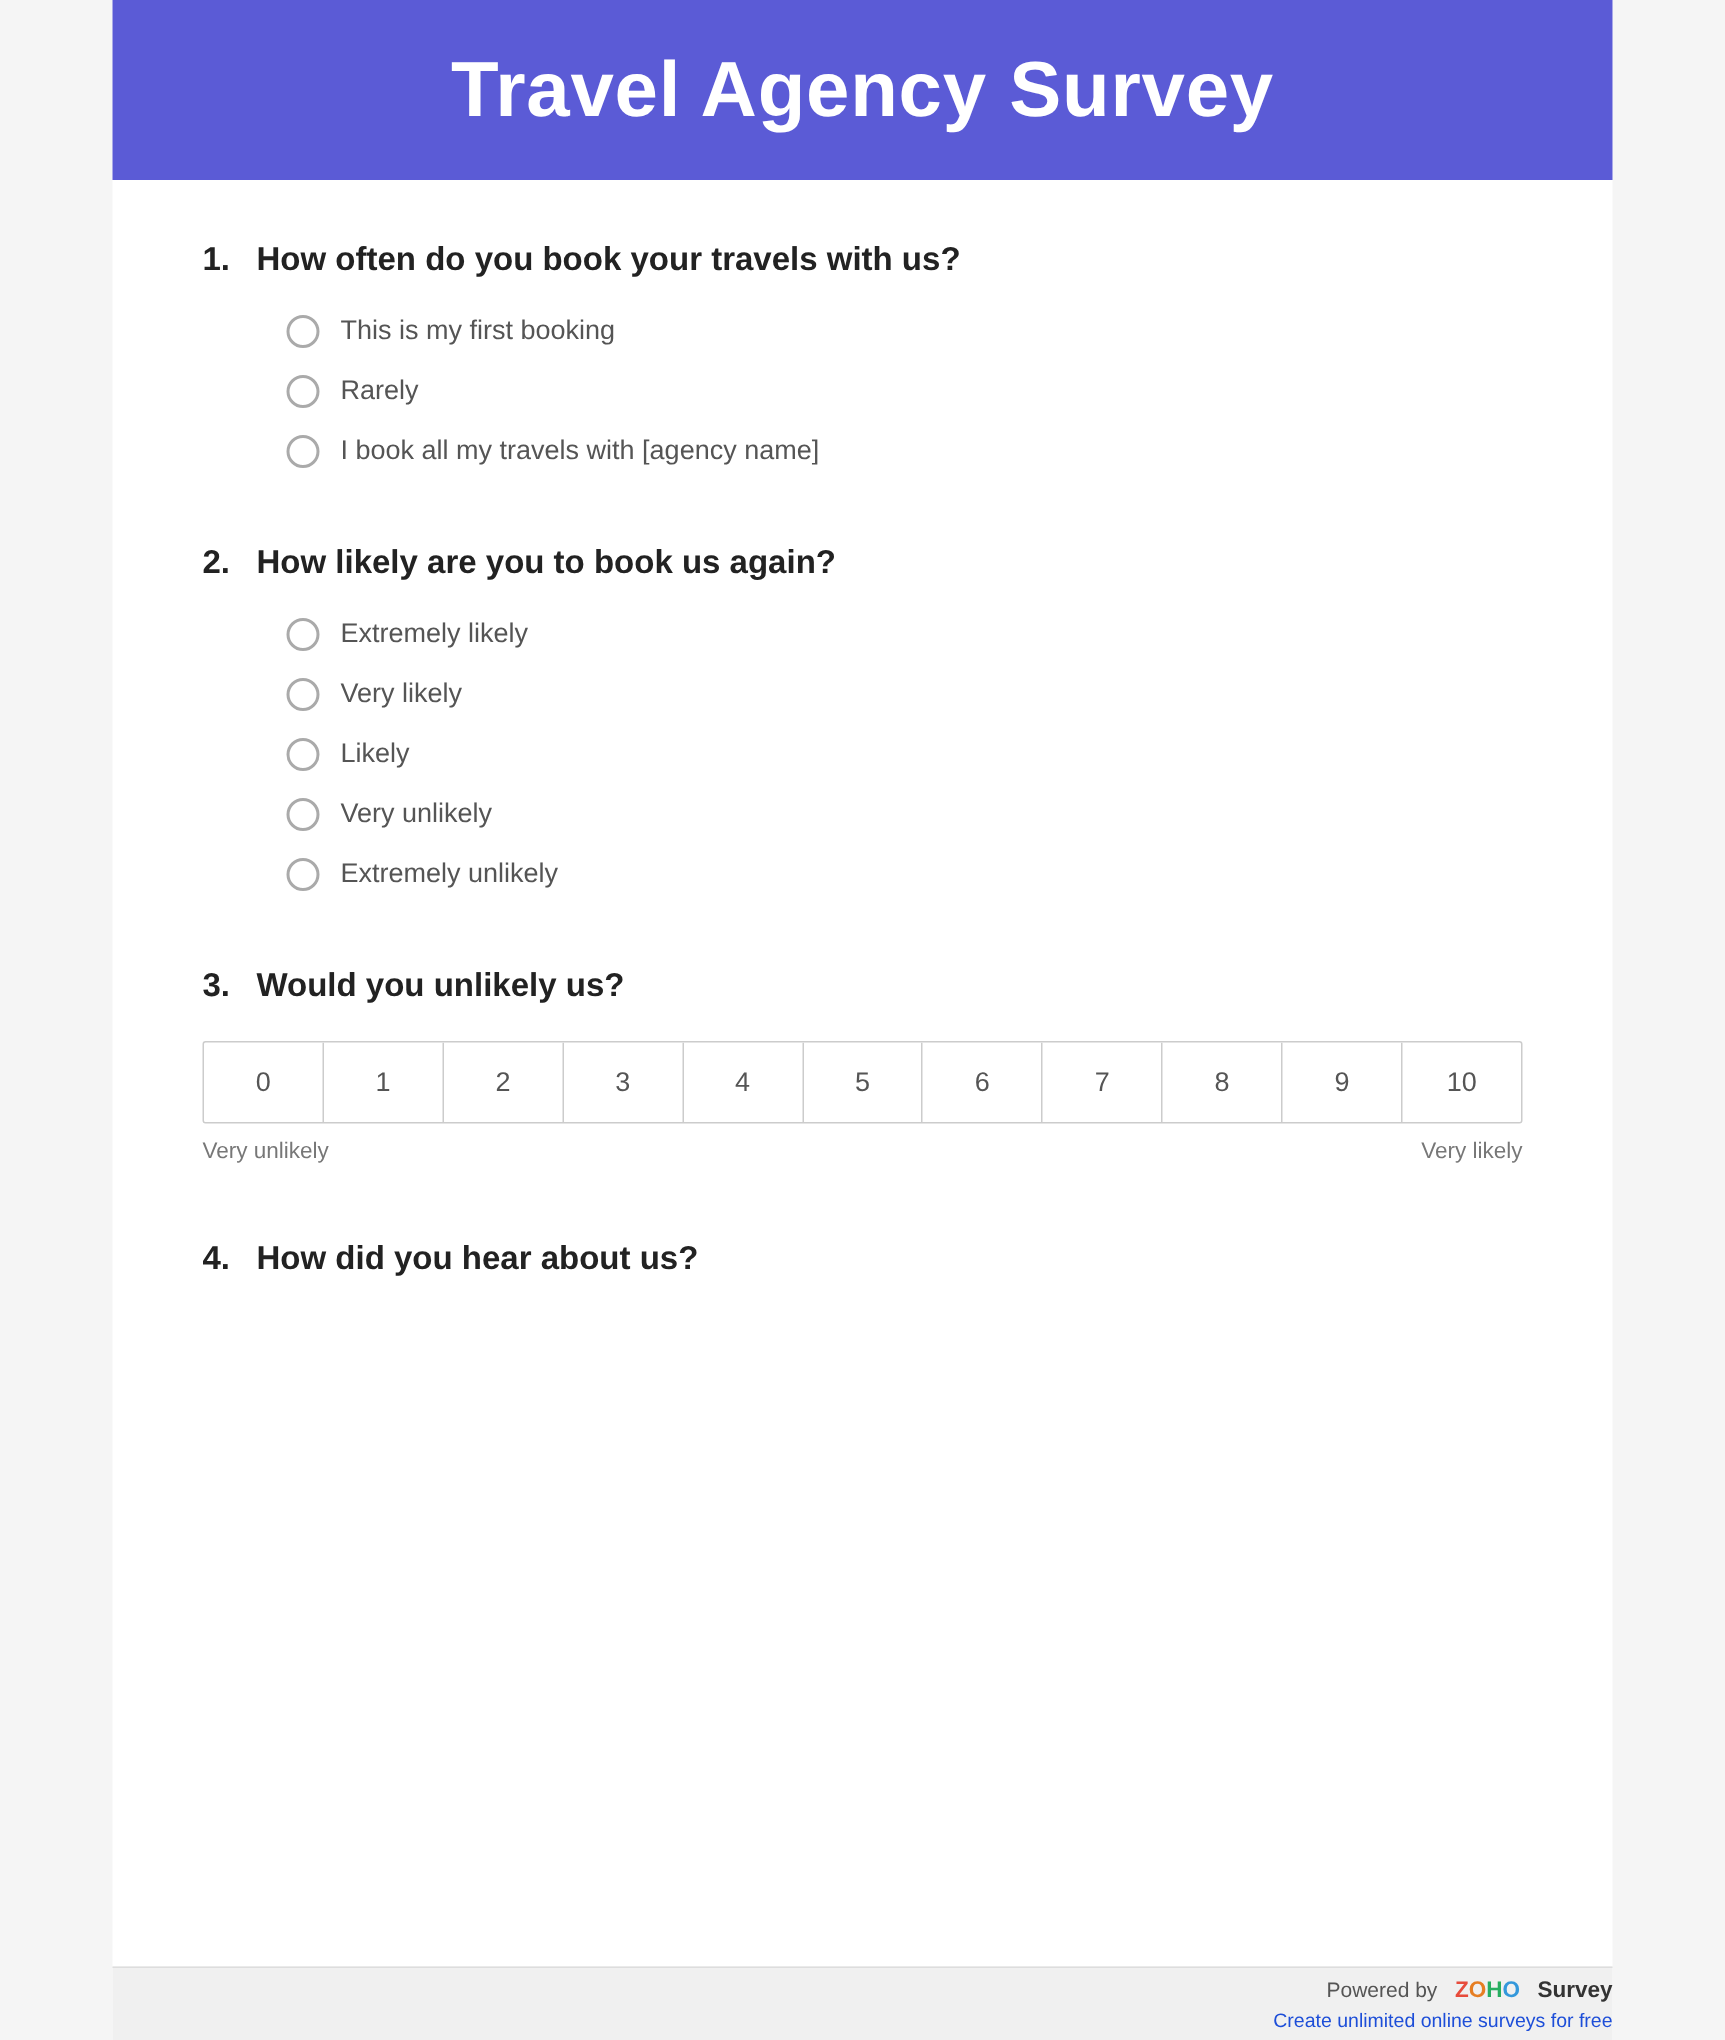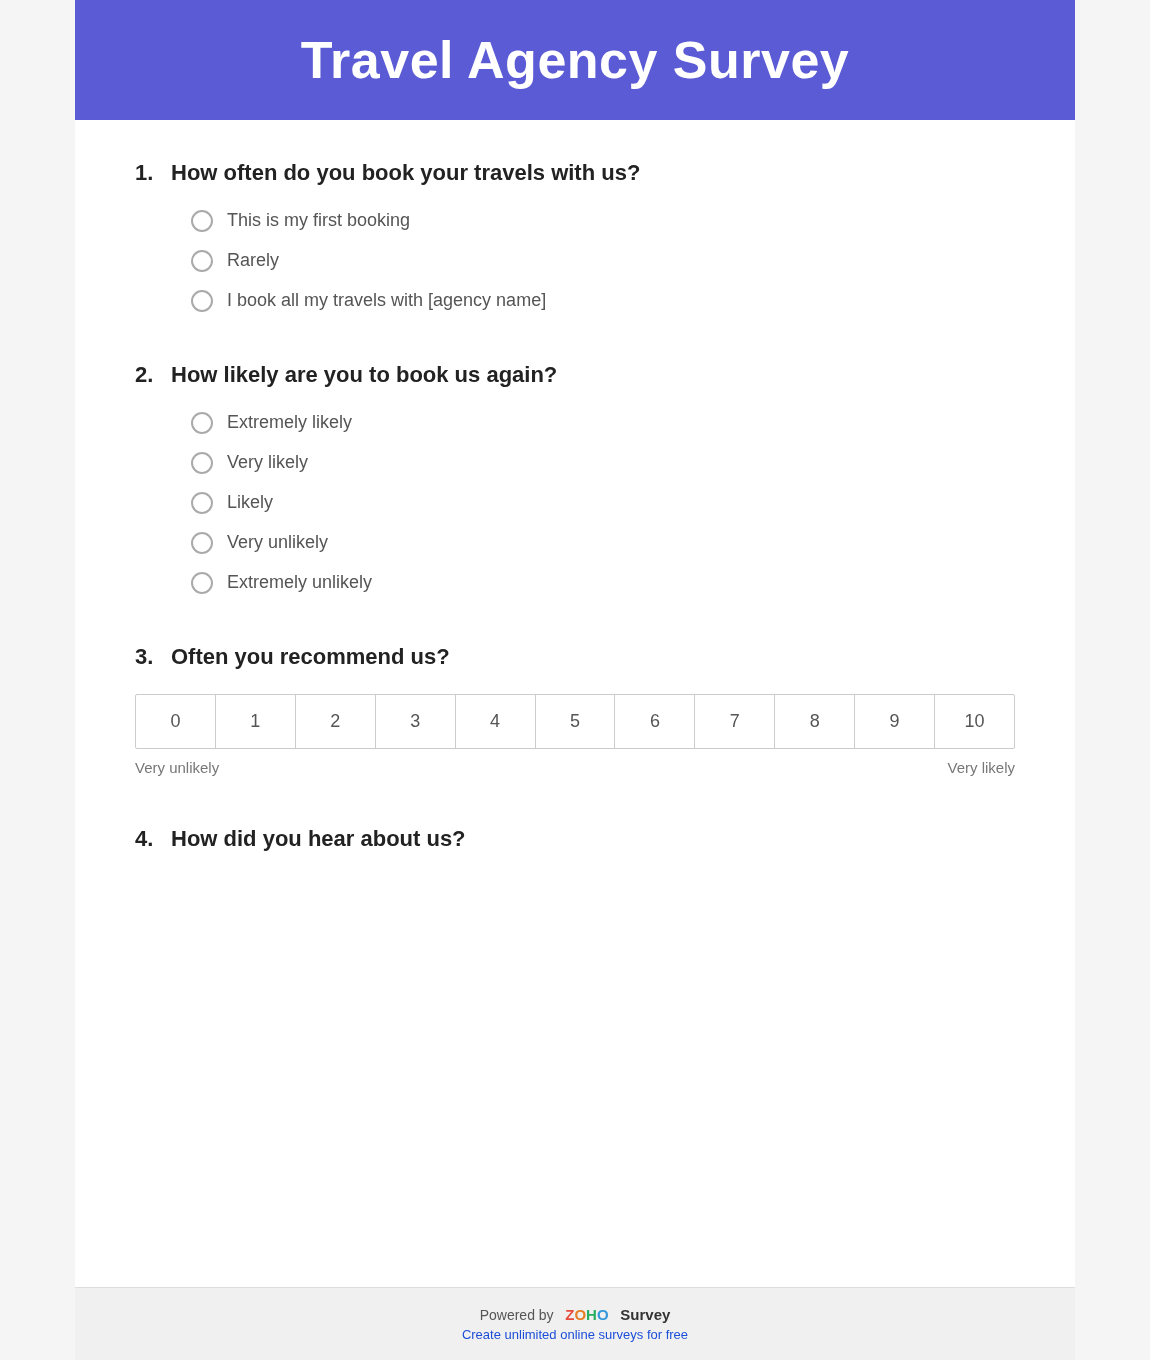--- a/index.html
+++ b/index.html
@@ -117,22 +117,22 @@
       display: flex;
       justify-content: space-between;
       margin-top: 10px;
       font-size: 15px;
       color: #777;
     }
 
     .footer {
       background: #f0f0f0;
       border-top: 1px solid #ddd;
-      padding: 18px 0;
-      text-align: center;
+      padding: 6px 0;
+      text-align: right;
     }
 
     .footer-powered {
       font-size: 14px;
       color: #555;
       margin-bottom: 4px;
     }
 
     .footer-sub {
       font-size: 13px;
@@ -214,21 +214,21 @@
         <li>
           <span class="radio-circle"></span>
           <span>Extremely unlikely</span>
         </li>
       </ul>
     </div>
 
     <div class="question-block">
       <div class="question-title">
         <span class="question-number">3.</span>
-        <span>Often you recommend us?</span>
+        <span>Would you unlikely us?</span>
       </div>
       <div class="rating-scale">
         <div class="rating-table">
           <div class="rating-cell">0</div>
           <div class="rating-cell">1</div>
           <div class="rating-cell">2</div>
           <div class="rating-cell">3</div>
           <div class="rating-cell">4</div>
           <div class="rating-cell">5</div>
           <div class="rating-cell">6</div>

